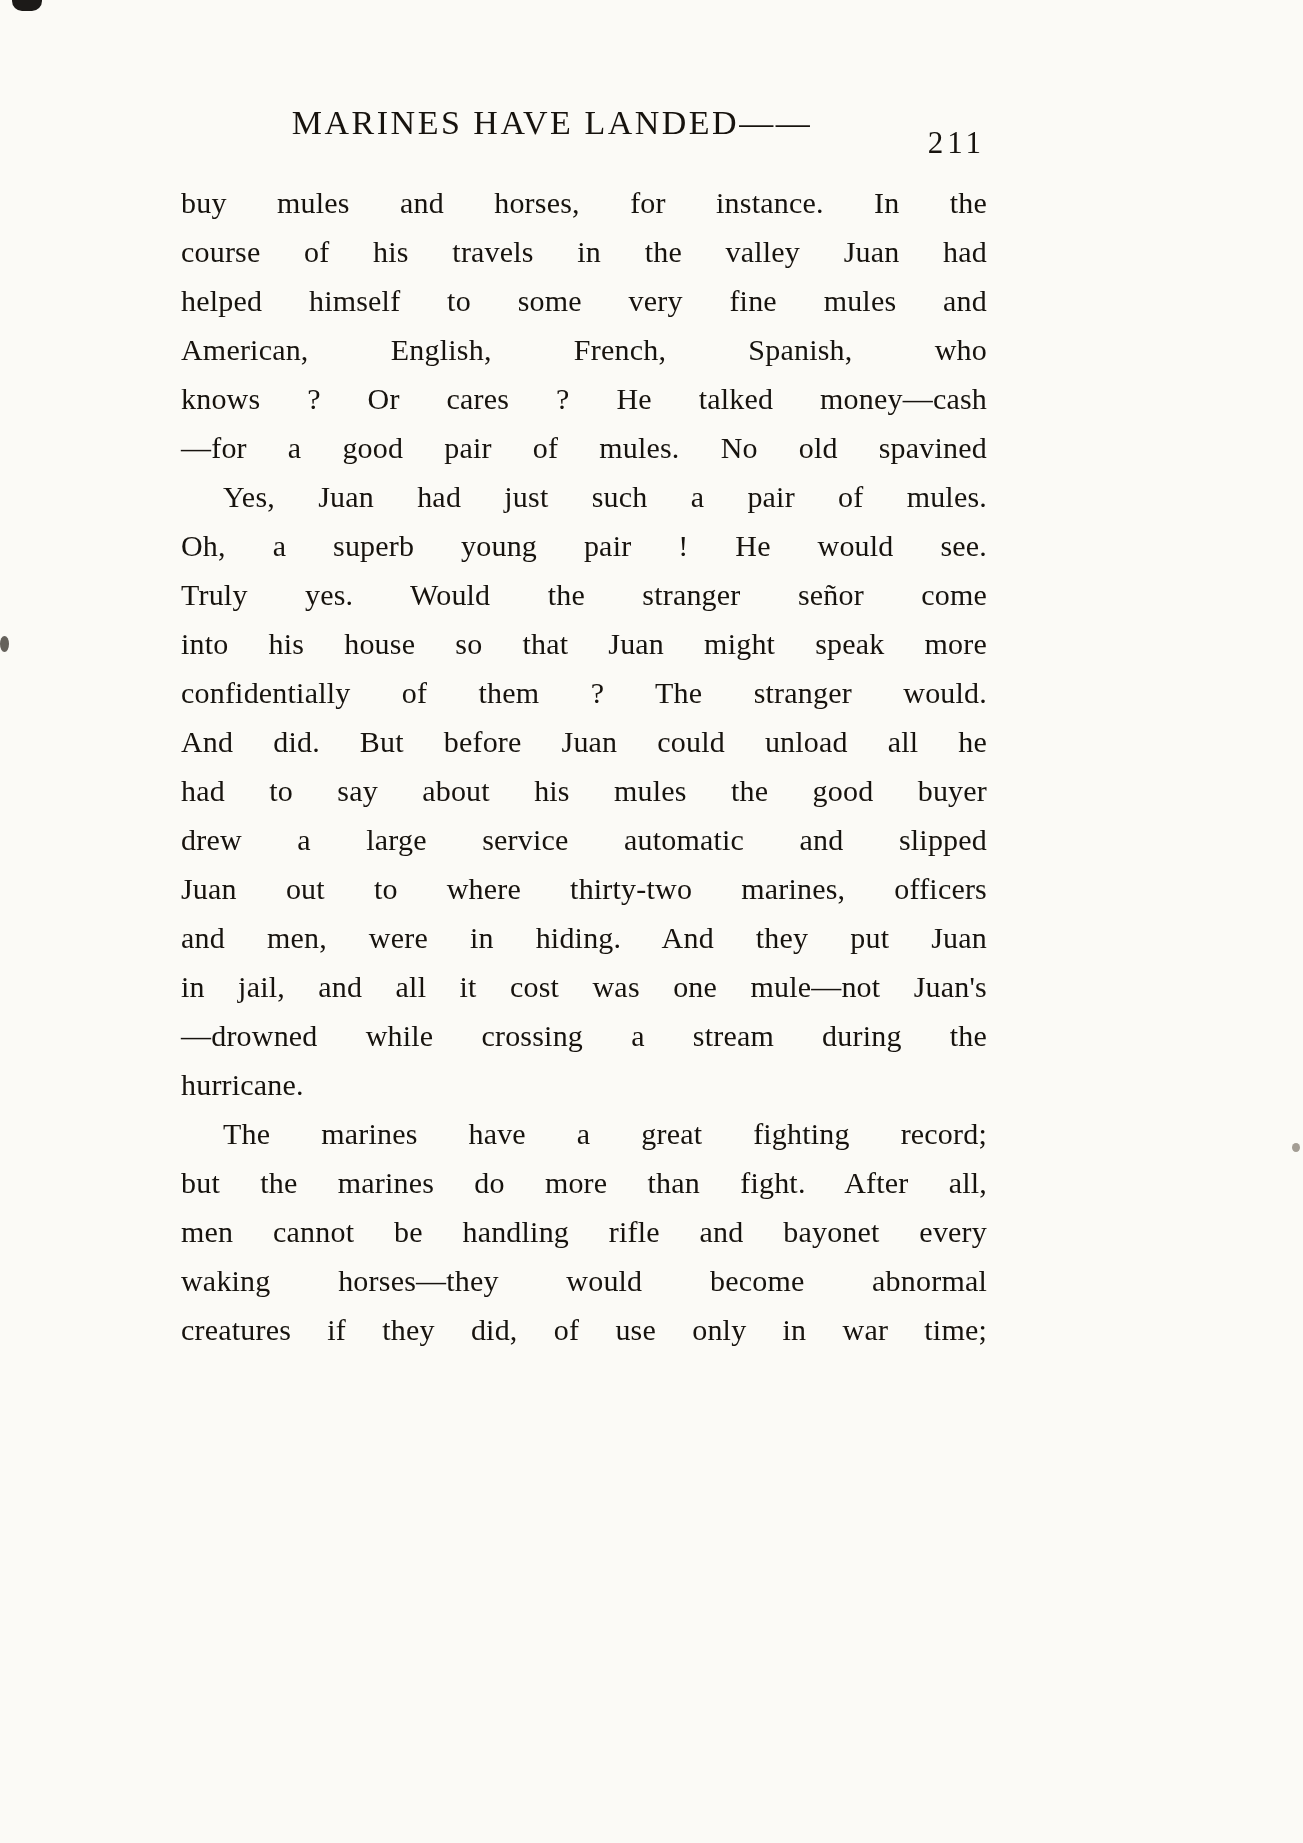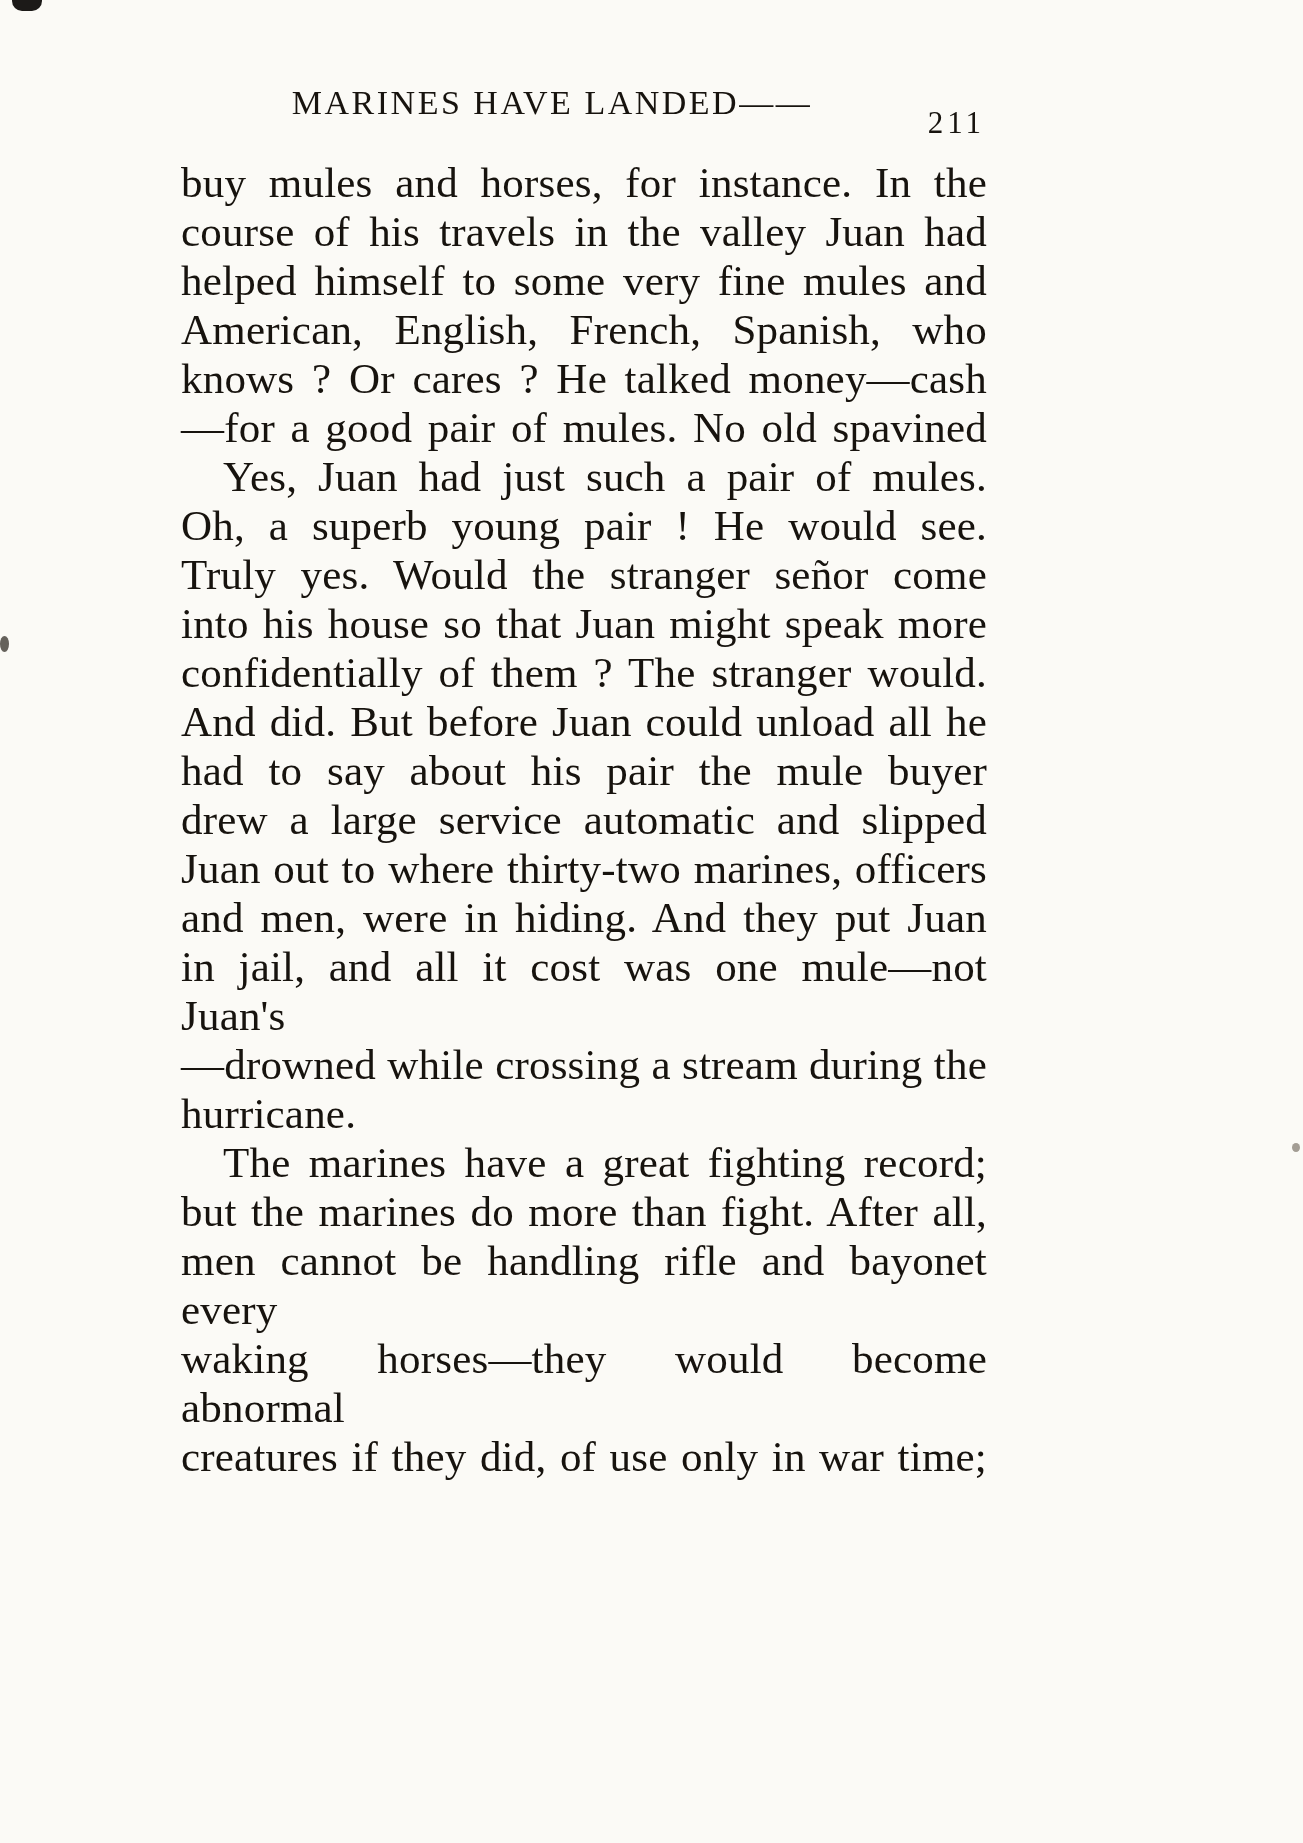--- a/index.html
+++ b/index.html
@@ -21,40 +21,41 @@
     left: 181px;
     top: 84px;
     width: 806px;
   }
   .header {
     position: relative;
     height: 50px;
     margin-bottom: 24px;
     font-size: 34px;
     color: #17130e;
+    margin-top: 20px;
   }
   .running-title {
     display: block;
     text-align: center;
     padding-right: 64px;
     letter-spacing: 2.5px;
     white-space: nowrap;
   }
   .page-number {
     position: absolute;
     right: 2px;
     top: 21px;
     font-size: 31px;
     letter-spacing: 4px;
   }
   .body-text {
     color: #17130e;
   }
   .line {
-    font-size: 43px;
+    font-size: 30px;
     line-height: 49px;
     letter-spacing: 0.2px;
     text-align: justify;
     text-align-last: justify;
     white-space: normal;
   }
   .line.last {
     text-align-last: left;
   }
   .line.indent {
@@ -107,21 +108,21 @@
           <div class="line">knows ?  Or cares ?  He talked money—cash</div>
           <div class="line">—for a good pair of mules.  No old spavined</div>
         </div>
         <div class="paragraph">
           <div class="line indent">Yes, Juan had just such a pair of mules.</div>
           <div class="line">Oh, a superb young pair !  He would see.</div>
           <div class="line">Truly yes.  Would the stranger señor come</div>
           <div class="line">into his house so that Juan might speak more</div>
           <div class="line">confidentially of them ?  The stranger would.</div>
           <div class="line">And did.  But before Juan could unload all he</div>
-          <div class="line">had to say about his pair the mule buyer</div>
+          <div class="line">had to say about his mules the good buyer</div>
           <div class="line">drew a large service automatic and slipped</div>
           <div class="line">Juan out to where thirty-two marines, officers</div>
           <div class="line">and men, were in hiding.  And they put Juan</div>
           <div class="line">in jail, and all it cost was one mule—not Juan's</div>
           <div class="line">—drowned while crossing a stream during the</div>
           <div class="line last">hurricane.</div>
         </div>
         <div class="paragraph">
           <div class="line indent">The marines have a great fighting record;</div>
           <div class="line">but the marines do more than fight.  After all,</div>

